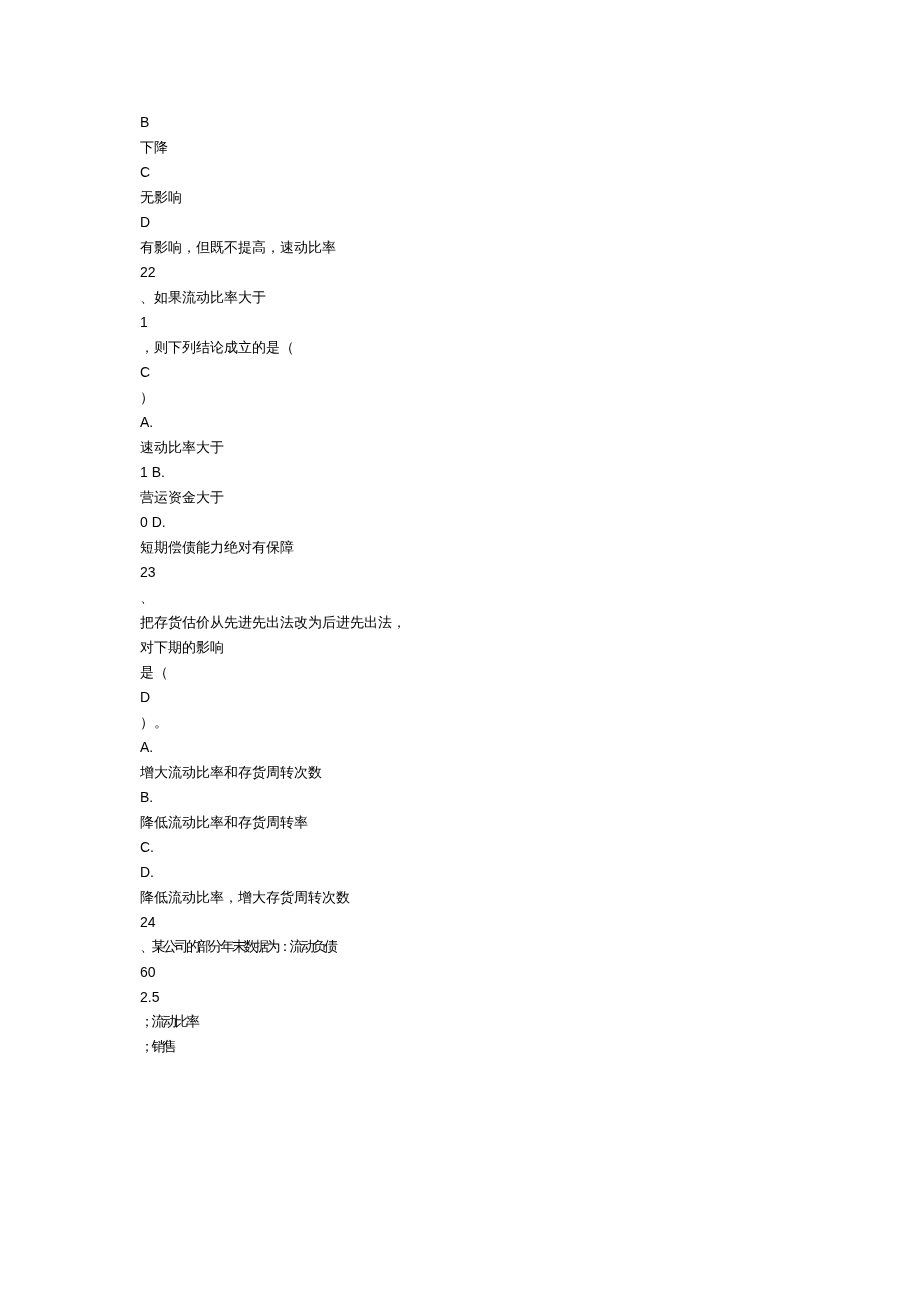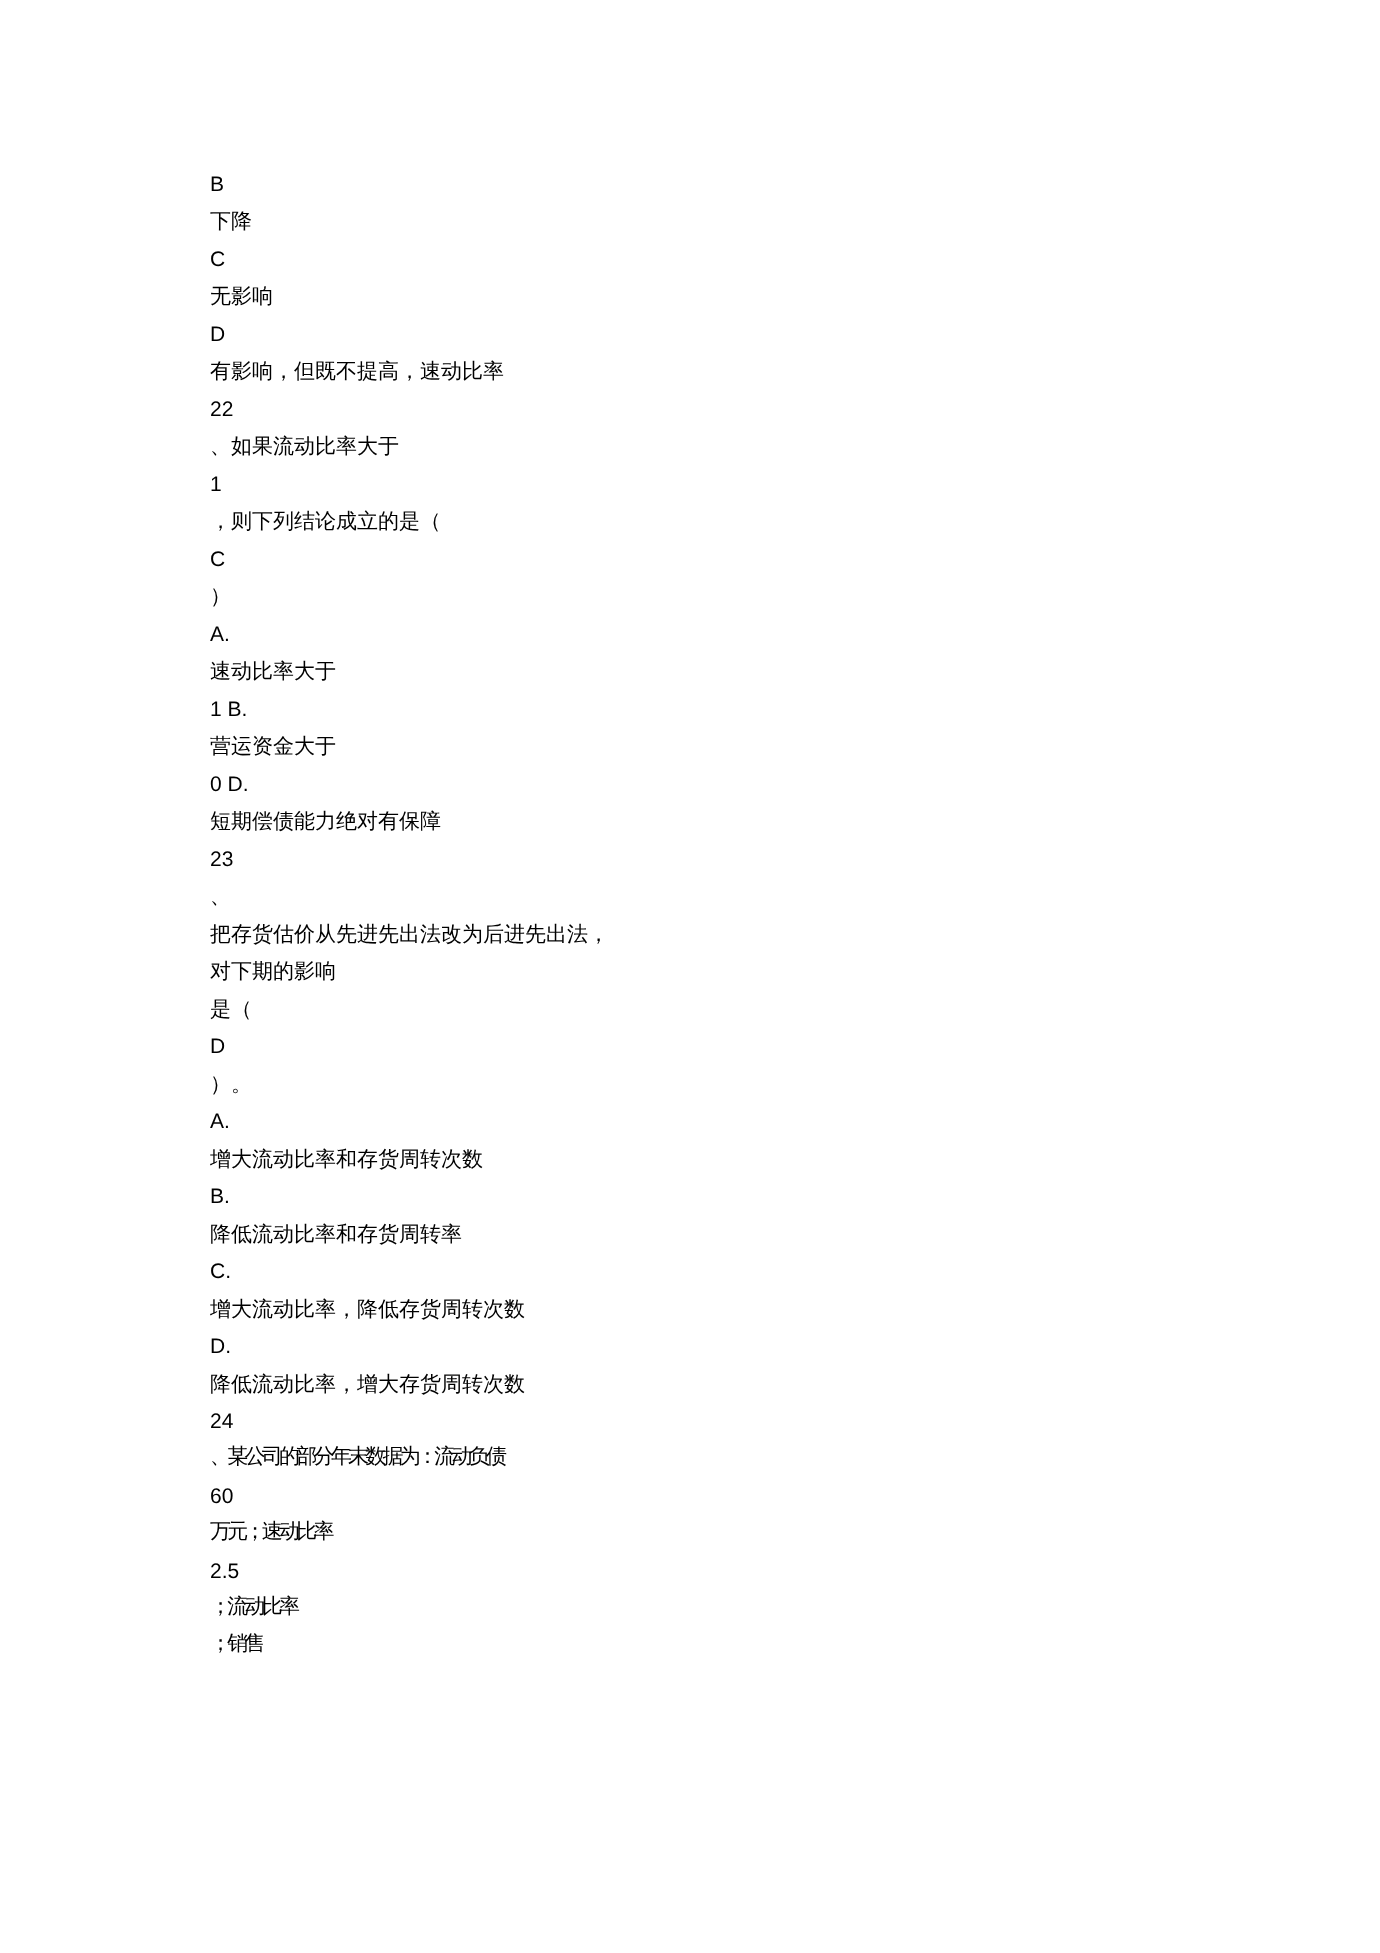--- a/index.html
+++ b/index.html
@@ -52,23 +52,21 @@
     <div class="line">把存货估价从先进先出法改为后进先出法，</div>
     <div class="line">对下期的影响</div>
     <div class="line">是（</div>
     <div class="line">D</div>
     <div class="line">）。</div>
     <div class="line">A.</div>
     <div class="line">增大流动比率和存货周转次数</div>
     <div class="line">B.</div>
     <div class="line">降低流动比率和存货周转率</div>
     <div class="line">C.</div>
-    <div class="line">增大流动比率，降低存货周转次数</div>
     <div class="line">D.</div>
     <div class="line">降低流动比率，增大存货周转次数</div>
     <div class="line">24</div>
     <div class="line narrow">、某公司的部分年末数据为：流动负债</div>
     <div class="line">60</div>
-    <div class="line narrow">万元；速动比率</div>
     <div class="line">2.5</div>
     <div class="line narrow">；流动比率</div>
     <div class="line narrow">；销售</div>
   </div>
 
 </body></html>

